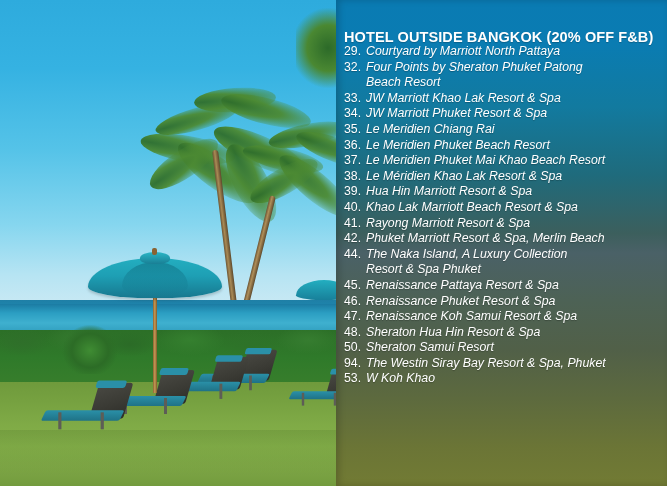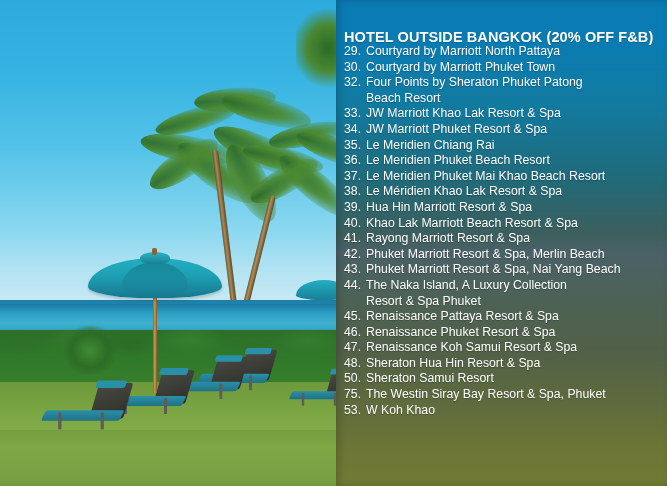--- a/index.html
+++ b/index.html
@@ -250,20 +250,21 @@
     flex: 0 0 30px;
     text-align: left;
     padding-left: 8px;
     box-sizing: border-box;
     white-space: nowrap;
   }
   .hotel-name {
     flex: 1 1 auto;
     padding-right: 6px;
     white-space: pre-line;
+    font-style: italic;
   }
 </style>
 </head>
 <body>
 
 <div id="page">
 
   <div class="photo">
     <div class="sky"></div>
 
@@ -346,24 +347,20 @@
 
   <div class="panel">
     <div class="panel-title">HOTEL OUTSIDE BANGKOK (20% OFF F&amp;B)</div>
 
     <ul class="hotel-list" id="hotel-list">
         <li class="hotel-item">
           <span class="hotel-num">29.</span>
           <span class="hotel-name">Courtyard by Marriott North Pattaya</span>
         </li>
         <li class="hotel-item">
-          <span class="hotel-num">30.</span>
-          <span class="hotel-name">Courtyard by Marriott Phuket Town</span>
-        </li>
-        <li class="hotel-item">
           <span class="hotel-num">32.</span>
           <span class="hotel-name">Four Points by Sheraton Phuket Patong
 Beach Resort</span>
         </li>
         <li class="hotel-item">
           <span class="hotel-num">33.</span>
           <span class="hotel-name">JW Marriott Khao Lak Resort &amp; Spa</span>
         </li>
         <li class="hotel-item">
           <span class="hotel-num">34.</span>
@@ -395,24 +392,20 @@
         </li>
         <li class="hotel-item">
           <span class="hotel-num">41.</span>
           <span class="hotel-name">Rayong Marriott Resort &amp; Spa</span>
         </li>
         <li class="hotel-item">
           <span class="hotel-num">42.</span>
           <span class="hotel-name">Phuket Marriott Resort &amp; Spa, Merlin Beach</span>
         </li>
         <li class="hotel-item">
-          <span class="hotel-num">43.</span>
-          <span class="hotel-name">Phuket Marriott Resort &amp; Spa, Nai Yang Beach</span>
-        </li>
-        <li class="hotel-item">
           <span class="hotel-num">44.</span>
           <span class="hotel-name">The Naka Island, A Luxury Collection
 Resort &amp; Spa Phuket</span>
         </li>
         <li class="hotel-item">
           <span class="hotel-num">45.</span>
           <span class="hotel-name">Renaissance Pattaya Resort &amp; Spa</span>
         </li>
         <li class="hotel-item">
           <span class="hotel-num">46.</span>
@@ -424,21 +417,21 @@
         </li>
         <li class="hotel-item">
           <span class="hotel-num">48.</span>
           <span class="hotel-name">Sheraton Hua Hin Resort &amp; Spa</span>
         </li>
         <li class="hotel-item">
           <span class="hotel-num">50.</span>
           <span class="hotel-name">Sheraton Samui Resort</span>
         </li>
         <li class="hotel-item">
-          <span class="hotel-num">75.</span>
+          <span class="hotel-num">94.</span>
           <span class="hotel-name">The Westin Siray Bay Resort &amp; Spa, Phuket</span>
         </li>
         <li class="hotel-item">
           <span class="hotel-num">53.</span>
           <span class="hotel-name">W Koh Khao</span>
         </li>
       </ul>
   </div>
 
 </div>

